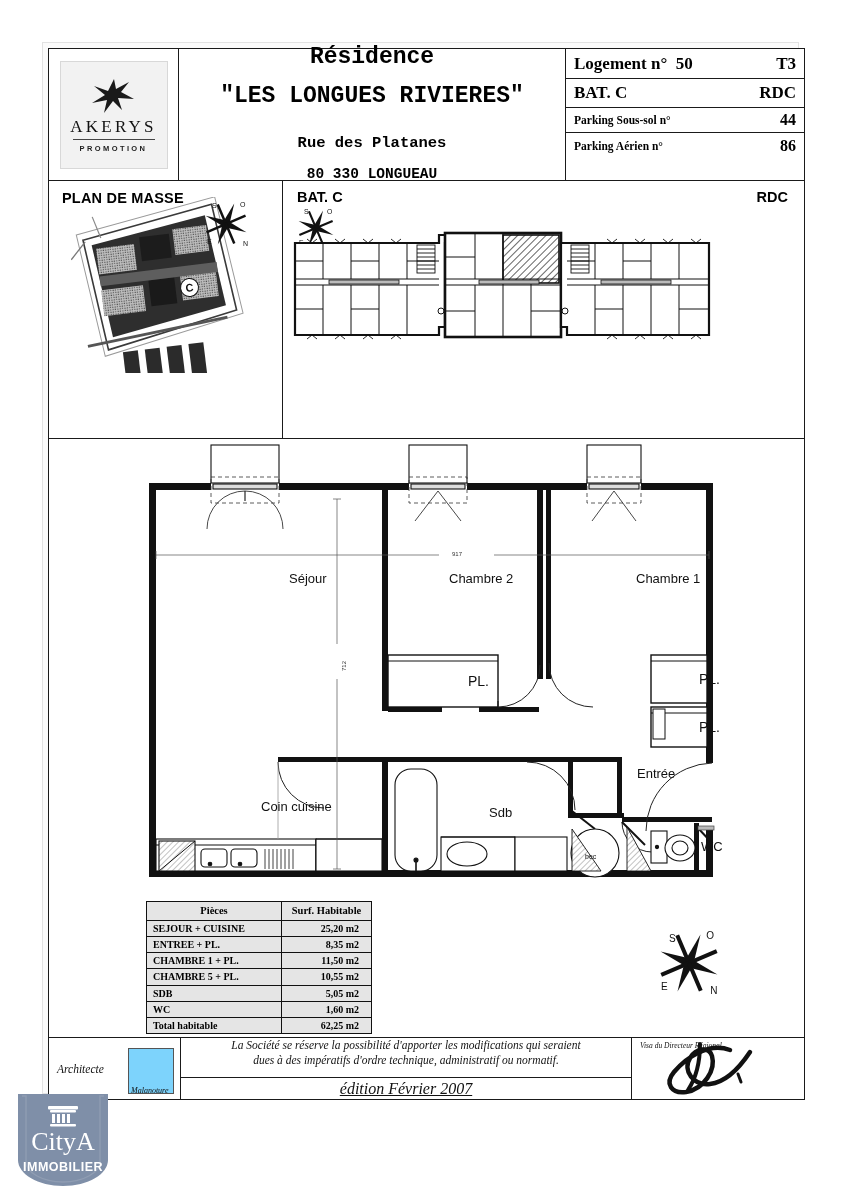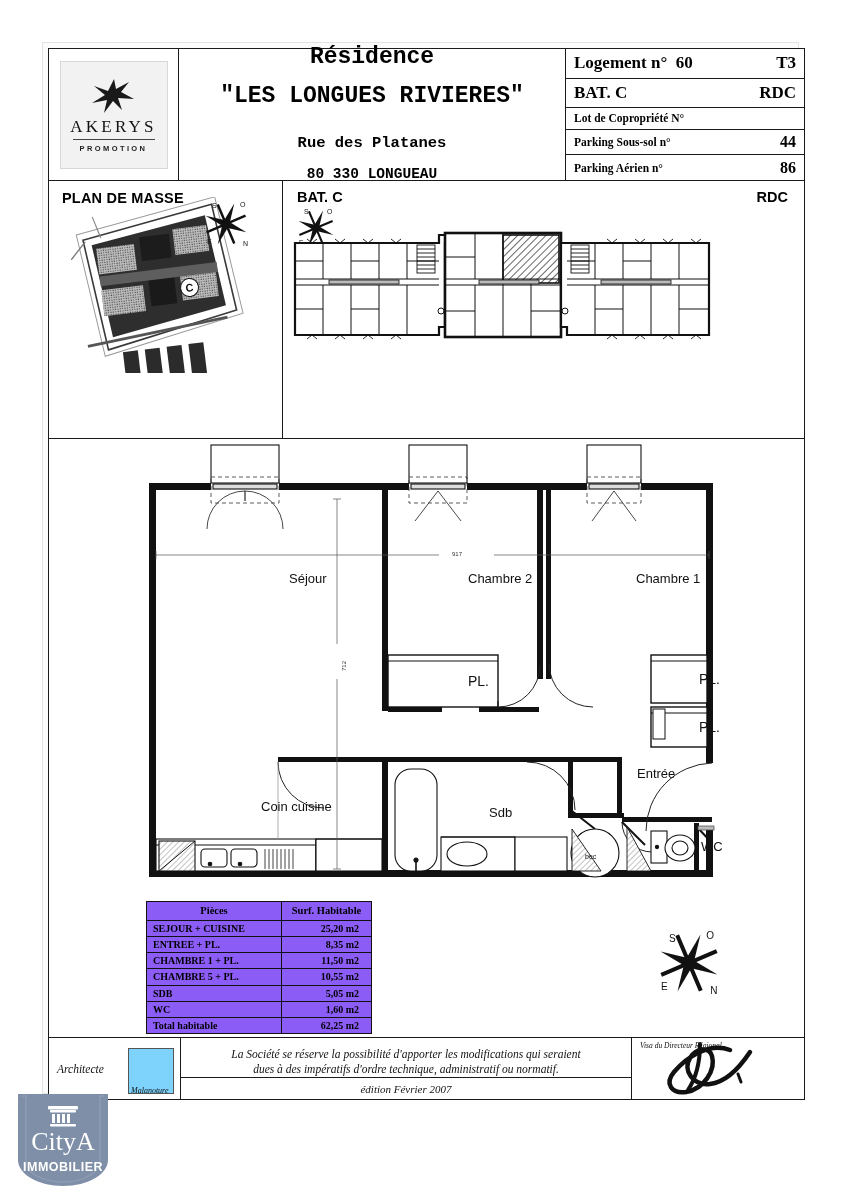--- a/index.html
+++ b/index.html
@@ -170,21 +170,21 @@
   }
 
   
   .surf-table {
     position: absolute;
     left: 97px; top: 852px;
     width: 226px;
     border: 1.4px solid #111;
     border-collapse: collapse;
     font-family: "Liberation Serif", serif;
-    background: #8b5cf6;
+    background: #e5e5e5;
   }
   .surf-table td, .surf-table th {
     border: 1px solid #111;
     font-size: 10px;
     padding: 1px 4px;
     line-height: 1.32;
   }
   .surf-table th {
     font-weight: 700; text-align: center; font-size: 10.5px;
     padding: 2px 4px;
@@ -223,33 +223,33 @@
     font-size: 8px; font-style: italic;
     color: #111; white-space: nowrap;
   }
   .ft-note {
     flex: 1;
     display: flex; flex-direction: column;
     border-right: 1.2px solid #1a1a1a;
   }
   .ft-note-top {
     flex: 1;
-    display: flex; align-items: flex-end; justify-content: center;
+    display: flex; align-items: flex-start; justify-content: center;
     text-align: center;
     border-bottom: 1.2px solid #1a1a1a;
     font-family: "Liberation Serif", serif;
     font-size: 11.5px; font-style: italic;
     line-height: 1.3; color: #111;
     padding: 0 10px;
   }
   .ft-note-bot {
     height: 21px;
     display: flex; align-items: center; justify-content: center;
     font-family: "Liberation Serif", serif;
-    font-size: 11px; font-style: italic; color: #111;
+    font-size: 16px; font-style: italic; color: #111; text-decoration: underline;
   }
   .ft-visa {
     width: 172px;
     position: relative;
   }
   .ft-visa-lbl {
     position: absolute; left: 8px; top: 3px;
     font-family: "Liberation Serif", serif;
     font-size: 7.5px; font-style: italic; color: #111;
   }
@@ -287,30 +287,26 @@
       <div class="hdr-title">
         <div class="ht-res">Résidence</div>
         <div class="ht-name">"LES LONGUES RIVIERES"</div>
         <div class="ht-spacer"></div>
         <div class="ht-street">Rue des Platanes</div>
         <div class="ht-city">80 330 LONGUEAU</div>
       </div>
 
       <div class="hdr-info">
         <div class="hi-row hi-r1">
-          <span class="hi-lbl-lg"><span>Logement n°</span>&nbsp;&nbsp;<span>60</span></span>
+          <span class="hi-lbl-lg"><span>Logement n°</span>&nbsp;&nbsp;<span>50</span></span>
           <span class="hi-val-lg">T3</span>
         </div>
         <div class="hi-row hi-r2">
           <span class="hi-lbl-lg">BAT. C</span>
           <span class="hi-val-lg">RDC</span>
-        </div>
-        <div class="hi-row hi-r3">
-          <span class="hi-lbl-sm">Lot de Copropriété N°</span>
-          <span class="hi-val-sm"></span>
         </div>
         <div class="hi-row hi-r4">
           <span class="hi-lbl-sm">Parking Sous-sol n°</span>
           <span class="hi-val-sm">44</span>
         </div>
         <div class="hi-row hi-r5">
           <span class="hi-lbl-sm">Parking Aérien n°</span>
           <span class="hi-val-sm">86</span>
         </div>
       </div>
@@ -687,21 +683,21 @@
 
             <line x1="288" y1="60" x2="288" y2="205"></line>
             <line x1="288" y1="240" x2="288" y2="430"></line>
             <path d="M284 60 L292 60"></path>
               <path d="M284 430 L292 430"></path>
           </g>
         </g>
       </svg>
 
       <div class="room-lbl" style="left:240px; top:132px;">Séjour</div>
-      <div class="room-lbl" style="left:419px; top:132px;">Chambre 2</div>
+      <div class="room-lbl" style="left:400px; top:132px;">Chambre 2</div>
       <div class="room-lbl" style="left:587px; top:132px;">Chambre 1</div>
       <div class="room-lbl" style="left:212px; top:360px;">Coin cuisine</div>
       <div class="room-lbl" style="left:440px; top:366px;">Sdb</div>
       <div class="room-lbl" style="left:588px; top:327px;">Entrée</div>
       <div class="room-lbl" style="left:652px; top:400px;">WC</div>
 
       <div class="room-lbl sm" style="left:419px; top:234px;">PL.</div>
       <div class="room-lbl sm" style="left:650px; top:232px;">PL.</div>
       <div class="room-lbl sm" style="left:650px; top:280px;">PL.</div>
 

